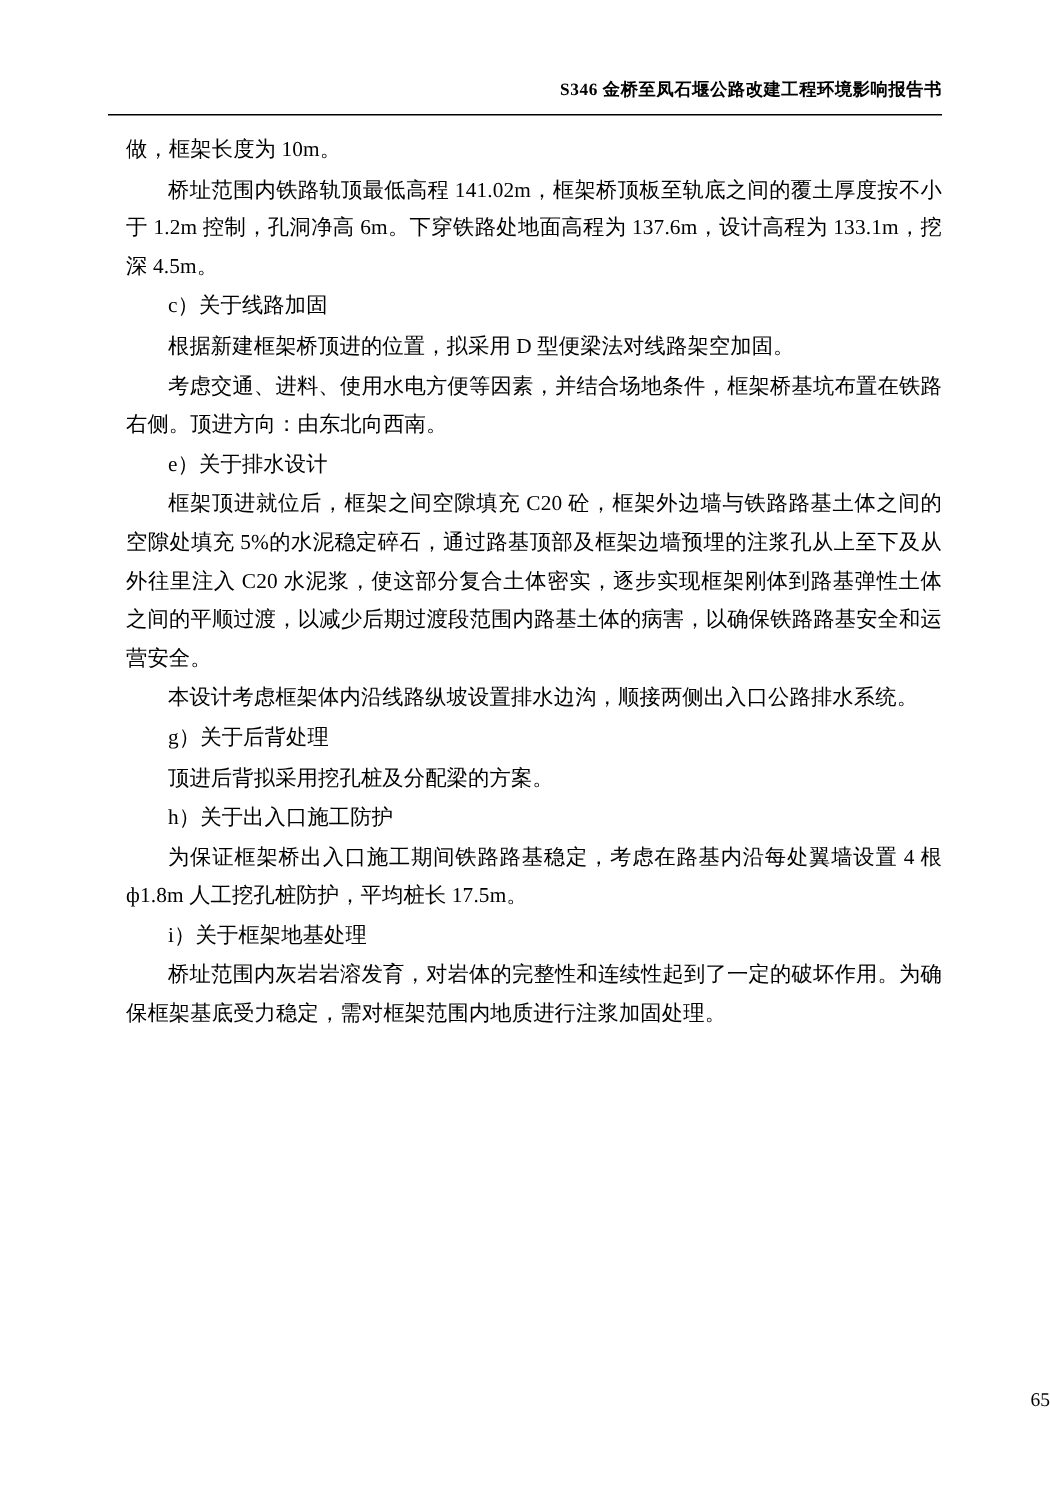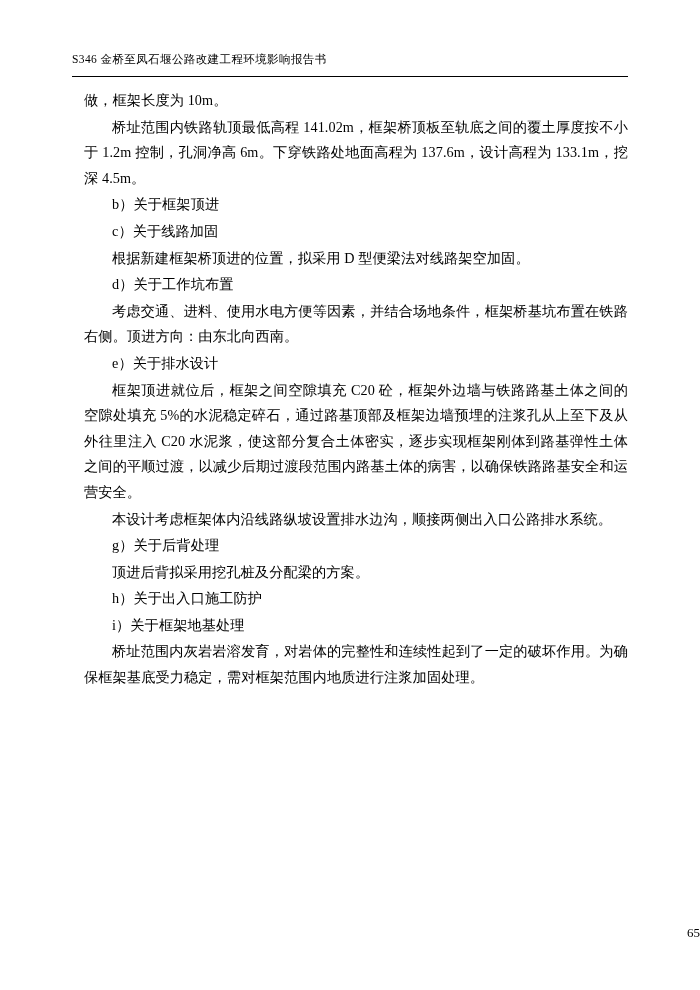--- a/index.html
+++ b/index.html
@@ -19,23 +19,23 @@
     width: 700px;
     height: 990px;
     box-sizing: border-box;
     padding: 0;
   }
   .header {
     position: absolute;
     top: 52px;
     left: 72px;
     right: 72px;
-    text-align: left;
+    text-align: right;
     font-size: 11.5px;
-    font-weight: normal;
+    font-weight: bold;
     letter-spacing: 0.4px;
     font-family: "Liberation Serif", "DejaVu Serif", serif;
     color: #000;
   }
   .header-rule {
     position: absolute;
     top: 76px;
     left: 72px;
     width: 556px;
     height: 1px;
@@ -76,30 +76,29 @@
 <body>
 
 <div class="page">
 
   <div class="header">S346 金桥至凤石堰公路改建工程环境影响报告书</div>
   <div class="header-rule"></div>
 
   <div class="content">
     <p class="noindent">做，框架长度为 10m。</p>
     <p class="indent">桥址范围内铁路轨顶最低高程 141.02m，框架桥顶板至轨底之间的覆土厚度按不小于 1.2m 控制，孔洞净高 6m。下穿铁路处地面高程为 137.6m，设计高程为 133.1m，挖深 4.5m。</p>
-    <p class="indent">b）关于框架顶进</p>
     <p class="indent">c）关于线路加固</p>
     <p class="indent">根据新建框架桥顶进的位置，拟采用 D 型便梁法对线路架空加固。</p>
-    <p class="indent">d）关于工作坑布置</p>
     <p class="indent">考虑交通、进料、使用水电方便等因素，并结合场地条件，框架桥基坑布置在铁路右侧。顶进方向：由东北向西南。</p>
     <p class="indent">e）关于排水设计</p>
     <p class="indent">框架顶进就位后，框架之间空隙填充 C20 砼，框架外边墙与铁路路基土体之间的空隙处填充 5%的水泥稳定碎石，通过路基顶部及框架边墙预埋的注浆孔从上至下及从外往里注入 C20 水泥浆，使这部分复合土体密实，逐步实现框架刚体到路基弹性土体之间的平顺过渡，以减少后期过渡段范围内路基土体的病害，以确保铁路路基安全和运营安全。</p>
     <p class="indent">本设计考虑框架体内沿线路纵坡设置排水边沟，顺接两侧出入口公路排水系统。</p>
     <p class="indent">g）关于后背处理</p>
     <p class="indent">顶进后背拟采用挖孔桩及分配梁的方案。</p>
     <p class="indent">h）关于出入口施工防护</p>
+    <p class="indent">为保证框架桥出入口施工期间铁路路基稳定，考虑在路基内沿每处翼墙设置 4 根ф1.8m 人工挖孔桩防护，平均桩长 17.5m。</p>
     <p class="indent">i）关于框架地基处理</p>
     <p class="indent">桥址范围内灰岩岩溶发育，对岩体的完整性和连续性起到了一定的破坏作用。为确保框架基底受力稳定，需对框架范围内地质进行注浆加固处理。</p>
   </div>
 
   <div class="footer">65</div>
 
 </div>
 
 </body></html>

